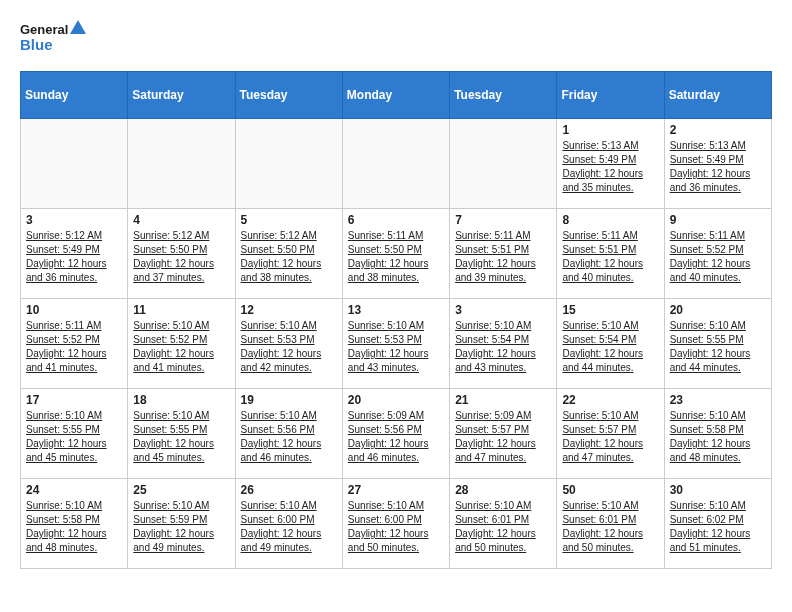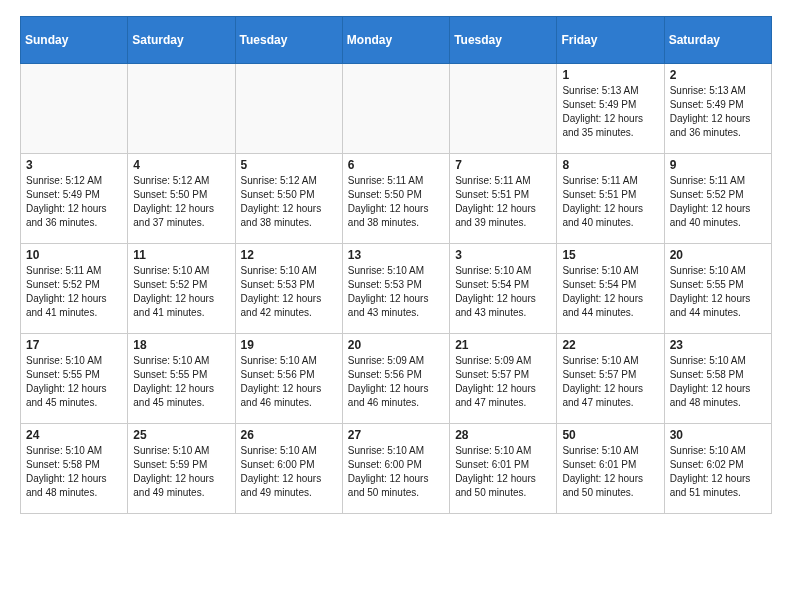--- a/index.html
+++ b/index.html
@@ -64,26 +64,40 @@
     }
     .day-num {
       font-size: 12px;
       font-weight: bold;
       margin-bottom: 2px;
     }
     .day-info {
       font-size: 10px;
       line-height: 1.4;
       color: #222;
+      text-decoration: underline;
     }
   </style>
 </head>
 <body>
 
 <div class="page">
+  <div class="header">
+    <div class="logo">
+  <svg width="70" height="45" viewBox="0 0 70 45">
+    <text x="0" y="18" font-size="13" font-weight="bold" fill="#1a1a1a" font-family="Arial">General</text>
+    <text x="0" y="34" font-size="15" font-weight="bold" fill="#2e7bcf" font-family="Arial">Blue</text>
+    <polygon points="58,4 66,18 50,18" fill="#2e7bcf"></polygon>
+  </svg>
+</div>
+    <div class="title-block">
+      <div class="month-title"></div>
+      <div class="location"></div>
+    </div>
+  </div>
 
   <table class="calendar">
     <thead>
       <tr>
       <th>Sunday</th>
           <th>Saturday</th>
           <th>Tuesday</th>
           <th>Monday</th>
           <th>Tuesday</th>
           <th>Friday</th>

